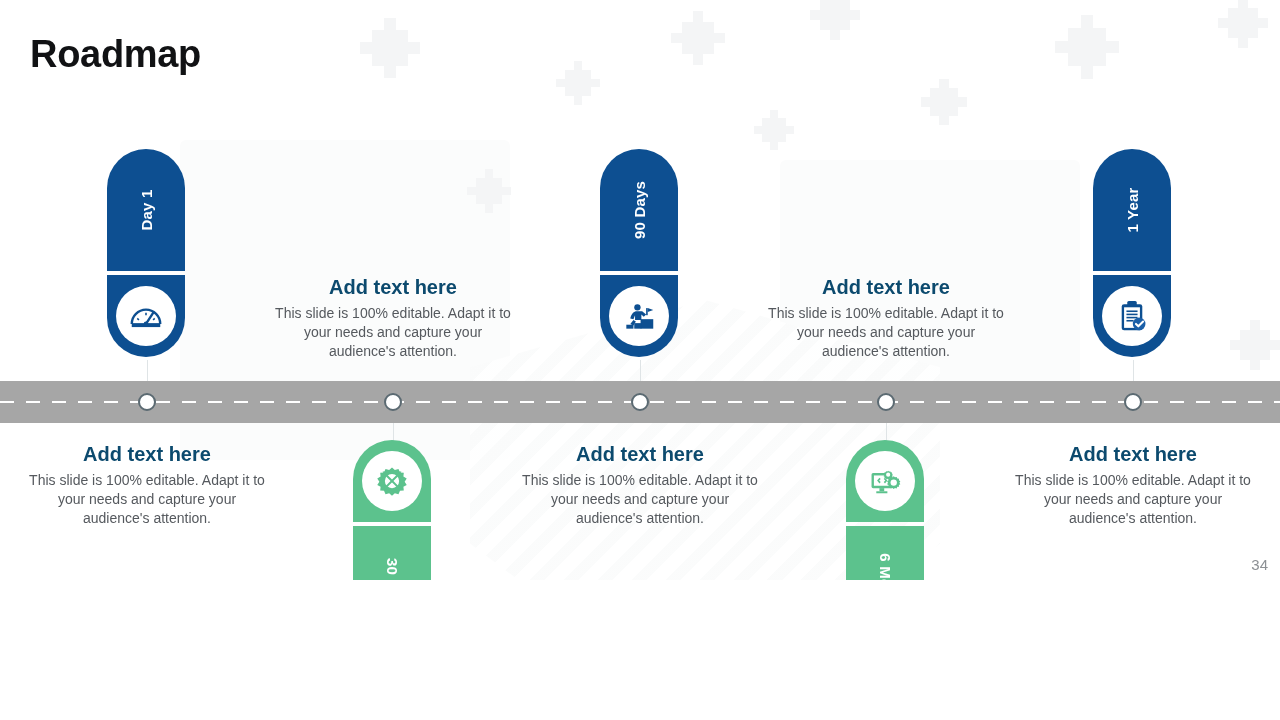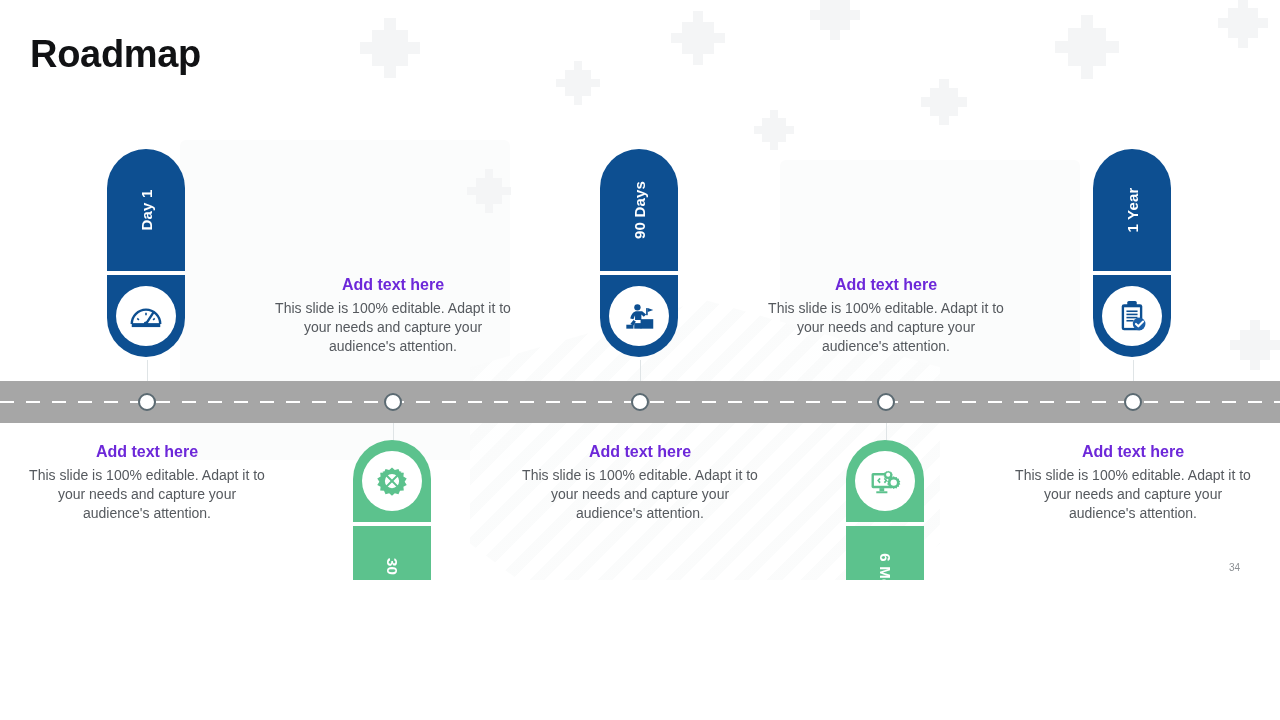--- a/index.html
+++ b/index.html
@@ -197,37 +197,37 @@
   .icon-circle svg { display: block; }
 
   
   .textblock {
     position: absolute;
     width: 240px;
     text-align: center;
     z-index: 5;
   }
   .tb-title {
-    font-size: 16px;
+    font-size: 20px;
     font-weight: bold;
-    color: #6d28d9;
+    color: #0c4a6e;
     margin-bottom: 5px;
   }
   .tb-body {
     font-size: 14px;
     line-height: 19px;
     color: #55595e;
   }
 
   
   #page-number {
     position: absolute;
-    right: 40px;
+    right: 12px;
     bottom: 7px;
-    font-size: 10px;
+    font-size: 15px;
     color: #8c9094;
     z-index: 5;
   }
 </style>
 </head>
 <body>
 
 <div id="slide">
 
   <div id="bg-watermarks">

